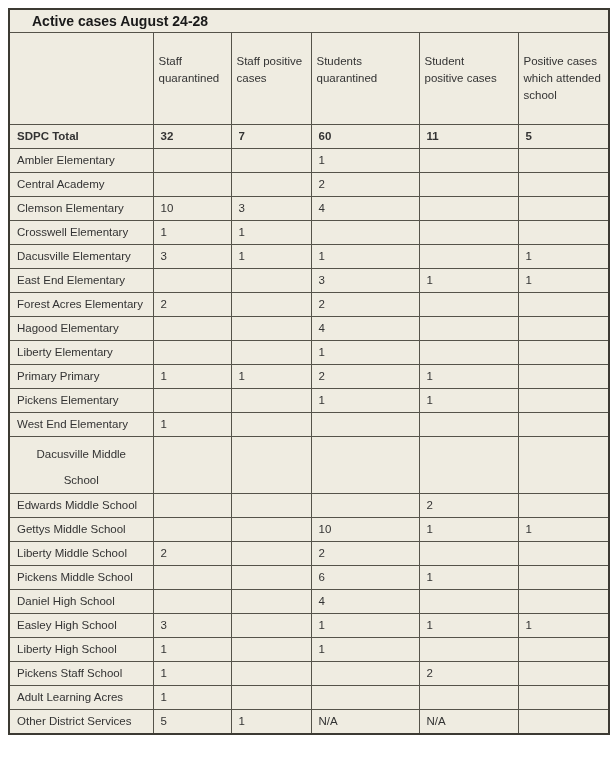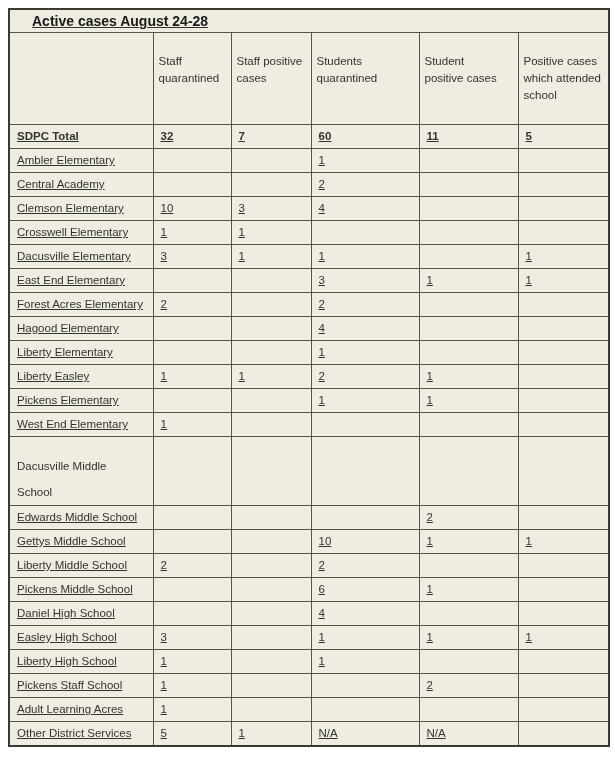--- a/index.html
+++ b/index.html
@@ -11,21 +11,21 @@
     --title-text: #1a1a1a;
   }
   * { box-sizing: border-box; }
   html, body {
     margin: 0; padding: 0;
     width: 615px; height: 757px;
     background: var(--page-bg);
     font-family: "Liberation Sans", sans-serif;
     color: var(--text);
   }
-  .sheet { position: absolute; left: 8px; top: 8px; text-decoration: underline; }
+  .sheet { position: absolute; left: 8px; top: 8px; }
 
   table.cases {
     border-collapse: collapse;
     table-layout: fixed;
     width: 600px;
     background: var(--cell-bg);
     border: 2px solid var(--grid-outer);
   }
   col.c0 { width: 144px; }
   col.c1 { width: 78px; }
@@ -62,21 +62,21 @@
     line-height: 17px;
   }
   .hdr { display: inline-block; }
   tr.header-row th:nth-child(5) .hdr { max-width: 80px; }
 
   tr.row td { height: 15px; }
   tr.row-bold td { font-weight: bold; }
 
   .cell-school { white-space: nowrap; }
   tr.row-tall td { height: 44px; }
-  tr.row-tall .cell-school { white-space: normal; padding-top: 16px; padding-bottom: 0; line-height: 26px; }
+  tr.row-tall .cell-school { white-space: normal; padding-top: 4px; padding-bottom: 0; line-height: 26px; text-align: center; }
   tr.row-tall .cell-school .schooltxt { display: inline-block; width: 112px; }
 </style>
 </head>
 <body>
 
 <div class="sheet">
   <table class="cases">
     <colgroup>
       <col class="c0">
         <col class="c1">
@@ -173,21 +173,21 @@
         </tr>
         <tr class="row">
           <td class="cell-school"><span class="schooltxt">Liberty Elementary</span></td>
           <td class="cell-value"></td>
           <td class="cell-value"></td>
           <td class="cell-value">1</td>
           <td class="cell-value"></td>
           <td class="cell-value"></td>
         </tr>
         <tr class="row">
-          <td class="cell-school"><span class="schooltxt">Liberty Easley</span></td>
+          <td class="cell-school"><span class="schooltxt">Primary Primary</span></td>
           <td class="cell-value">1</td>
           <td class="cell-value">1</td>
           <td class="cell-value">2</td>
           <td class="cell-value">1</td>
           <td class="cell-value"></td>
         </tr>
         <tr class="row">
           <td class="cell-school"><span class="schooltxt">Pickens Elementary</span></td>
           <td class="cell-value"></td>
           <td class="cell-value"></td>

